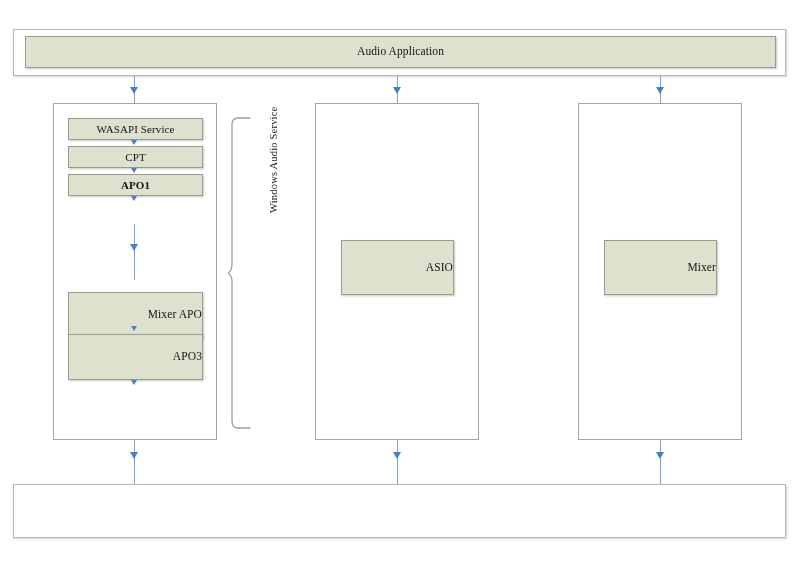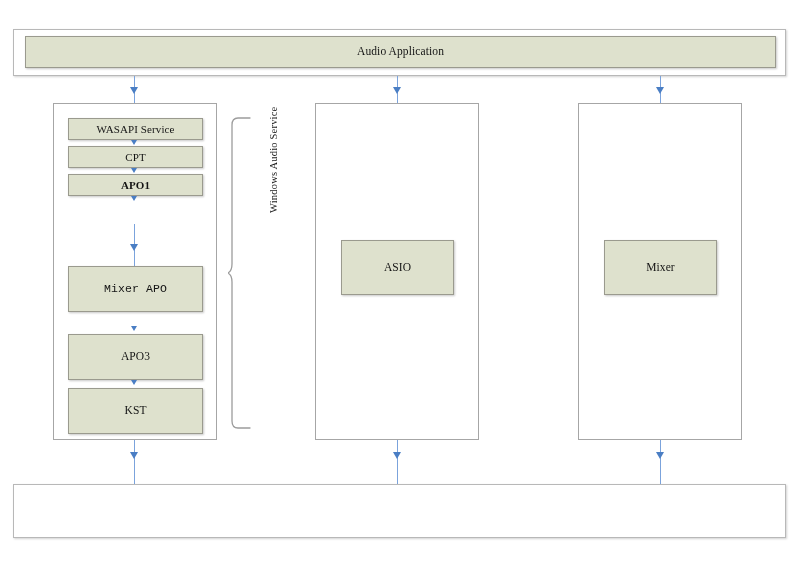--- a/index.html
+++ b/index.html
@@ -45,21 +45,21 @@
     box-shadow: 1px 1px 2px rgba(0,0,0,0.22);
     display: flex;
     align-items: center;
     justify-content: center;
     text-align: center;
     font-size: 11px;
     line-height: 1.15;
     color: #141414;
     letter-spacing: 0.1px;
   }
-  .gbox.big { font-size: 11.5px; }
+  .gbox.big { font-size: 11.5px; justify-content: flex-end; }
   .banner { font-size: 11.5px; }
 
   
   .vline {
     position: absolute;
     width: 1.4px;
     background: #7ba3dc;
   }
   .arrowhead {
     position: absolute;
@@ -123,33 +123,30 @@
 
   <div class="gbox" style="left:68px; top:174px; width:135px; height:22px;font-weight:bold;">
     <span>APO1</span>
   </div>
   <div class="arrowhead small" style="left:131px; top:196px;"></div>
 
 
   <div class="vline" style="left:134px; top:224px; height:56px;"></div>
   <div class="arrowhead" style="left:130px; top:244px;"></div>
 
-  <div class="gbox big" style="left:68px; top:266px; width:135px; height:46px;font-family:Liberation Mono, monospace;">
+  <div class="gbox big" style="left:68px; top:292px; width:135px; height:46px;">
     <span>Mixer APO</span>
   </div>
   <div class="arrowhead small" style="left:131px; top:326px;"></div>
 
   <div class="gbox big" style="left:68px; top:334px; width:135px; height:46px;">
     <span>APO3</span>
   </div>
   <div class="arrowhead small" style="left:131px; top:380px;"></div>
 
-  <div class="gbox big" style="left:68px; top:388px; width:135px; height:46px;">
-    <span>KST</span>
-  </div>
 
   <svg class="brace" style="left:228px; top:116px;" width="26" height="314" viewBox="0 0 26 314">
     <path d="M 22 2 L 10 2 Q 4 2 4 9 L 4 148 Q 4 155 0 157 Q 4 159 4 166 L 4 305 Q 4 312 10 312 L 22 312" fill="none" stroke="#9c9c9c" stroke-width="1.3" stroke-linecap="round" stroke-linejoin="round"></path>
   </svg>
   <div class="brace-label" style="left:268px; top:213px;">Windows Audio Service</div>
 
   <div class="vline" style="left:134px; top:440px; height:50px;"></div>
   <div class="arrowhead" style="left:130px; top:452px;"></div>
 
   <div class="column" style="left:315px; top:103px; width:164px; height:337px;"></div>

